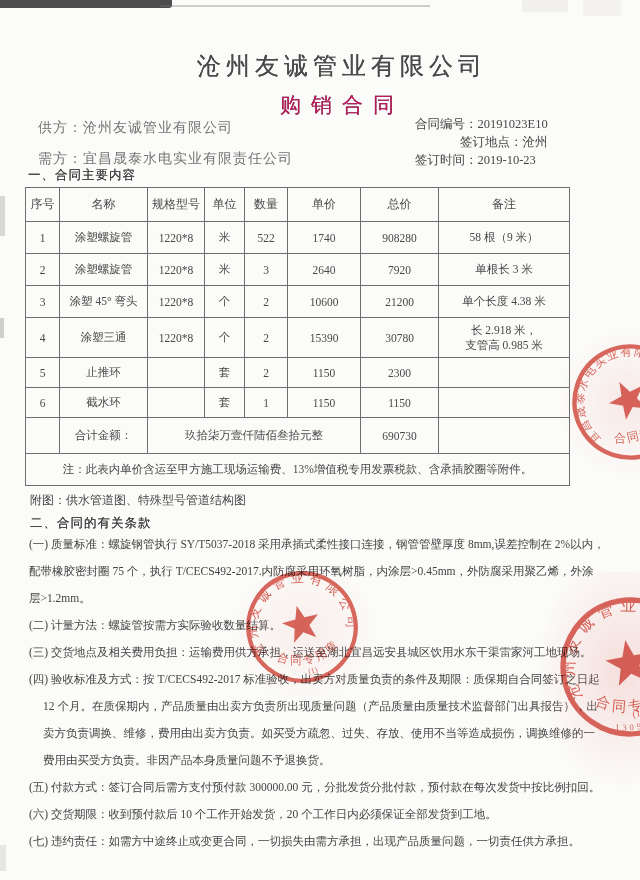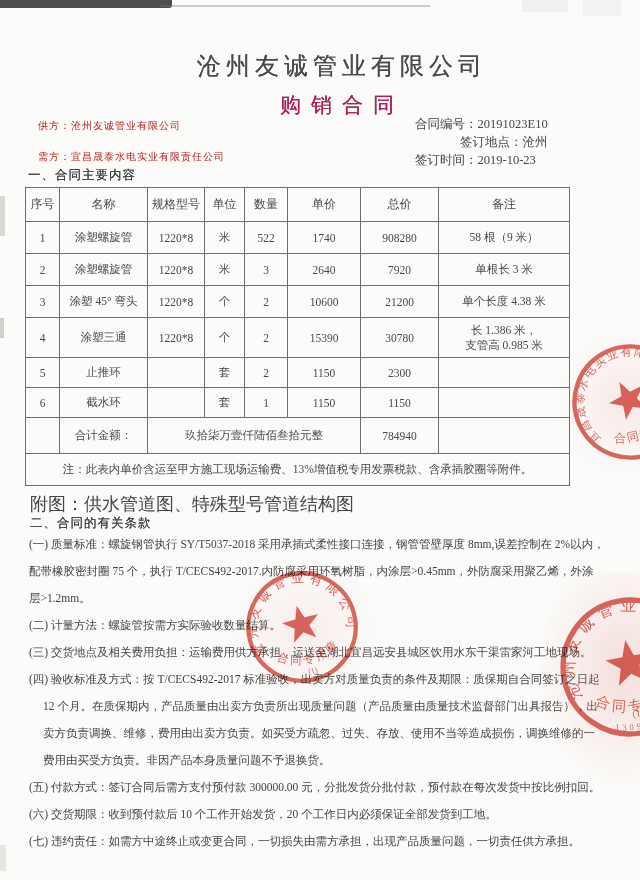--- a/index.html
+++ b/index.html
@@ -11,21 +11,21 @@
     padding-left:44px;
   }
   .abs{position:absolute;}
   
   .scan-bar{left:0;top:0;width:172px;height:8px;background:#4e4e4e;border-radius:0 0 3px 0;}
   .scan-line{left:160px;top:5px;width:270px;height:2px;background:rgba(120,120,120,.35);}
   .smudge{background:#d8d8d5;}
   
   .company-title{left:0;top:50px;width:100%;text-align:center;font-size:24px;letter-spacing:5px;color:#4a4a4a;text-shadow:0 0 .6px #4a4a4a;}
   .doc-title{left:0;top:91px;width:100%;text-align:center;font-size:21px;letter-spacing:10px;color:#be185d;text-shadow:0 0 .5px #4a4a4a;}
-  .party-line{left:38px;font-size:10px;letter-spacing:1px;color:#b91c1c;}
+  .party-line{left:38px;font-size:14px;letter-spacing:1px;color:#737373;}
   .meta-line{left:415px;font-size:12.5px;color:#464646;}
   .sec-heading{left:28px;font-size:12.5px;letter-spacing:1px;color:#424242;text-shadow:0 0 .4px #424242;}
   
   table.main{
     position:absolute;left:25px;top:187px;width:545px;
     border-collapse:collapse;table-layout:fixed;
     font-size:11.5px;color:#484848;border-radius:17px;
   }
   table.main td,table.main th{
     border:1px solid #6e6e6e;text-align:center;vertical-align:middle;
@@ -33,21 +33,21 @@
   }
   tr.r-head{height:34px;font-size:12px;}
   tr.r-s{height:32px;}
   tr.r-4{height:40px;}
   tr.r-56{height:30px;}
   tr.r-tot{height:36px;}
   tr.r-note{height:32px;}
   td.left{text-align:left;padding-left:6px;}
   .rk-line{display:block;line-height:15px;}
   
-  .attach-line{left:30px;font-size:18px;color:#454545;}
+  .attach-line{left:30px;font-size:12px;color:#454545;}
   .clauses{left:29px;top:531px;width:586px;}
   .cl{height:27px;line-height:27px;font-size:11.5px;white-space:nowrap;color:#434343;}
   .cl.ind{padding-left:14px;}
   
   .seal{mix-blend-mode:multiply;opacity:.82;}
   .seal svg{display:block;width:100%;height:100%;}
   .seal text{fill:#d5493e;}
   .seal .ring{stroke:#d5493e;stroke-width:7;fill:none;}
   .seal .star{fill:#d5493e;}
   .wash{pointer-events:none;}
@@ -141,21 +141,21 @@
       </tr>
       <tr class="r-4">
         <td>4</td>
         <td>涂塑三通</td>
         <td>1220*8</td>
         <td>个</td>
         <td>2</td>
         <td>15390</td>
         <td>30780</td>
         <td>
-          <span class="rk-line">长 1.386 米，</span>
+          <span class="rk-line">长 2.918 米，</span>
           <span class="rk-line">支管高 0.985 米</span>
         </td>
       </tr>
       <tr class="r-56">
         <td>5</td>
         <td>止推环</td>
         <td></td>
         <td>套</td>
         <td>2</td>
         <td>1150</td>
@@ -169,21 +169,21 @@
         <td>套</td>
         <td>1</td>
         <td>1150</td>
         <td>1150</td>
         <td></td>
       </tr>
       <tr class="r-tot">
         <td></td>
         <td>合计金额：</td>
         <td colspan="4">玖拾柒万壹仟陆佰叁拾元整</td>
-        <td>784940</td>
+        <td>690730</td>
         <td></td>
       </tr>
       <tr class="r-note">
         <td colspan="8" class="left">注：此表内单价含运至甲方施工现场运输费、13%增值税专用发票税款、含承插胶圈等附件。</td>
       </tr>
     </tbody>
   </table>
 
   <div class="abs attach-line" style="top:492px;">附图：供水管道图、特殊型号管道结构图</div>
   <div class="abs sec-heading" style="left:30px;top:515px;">二、合同的有关条款</div>

